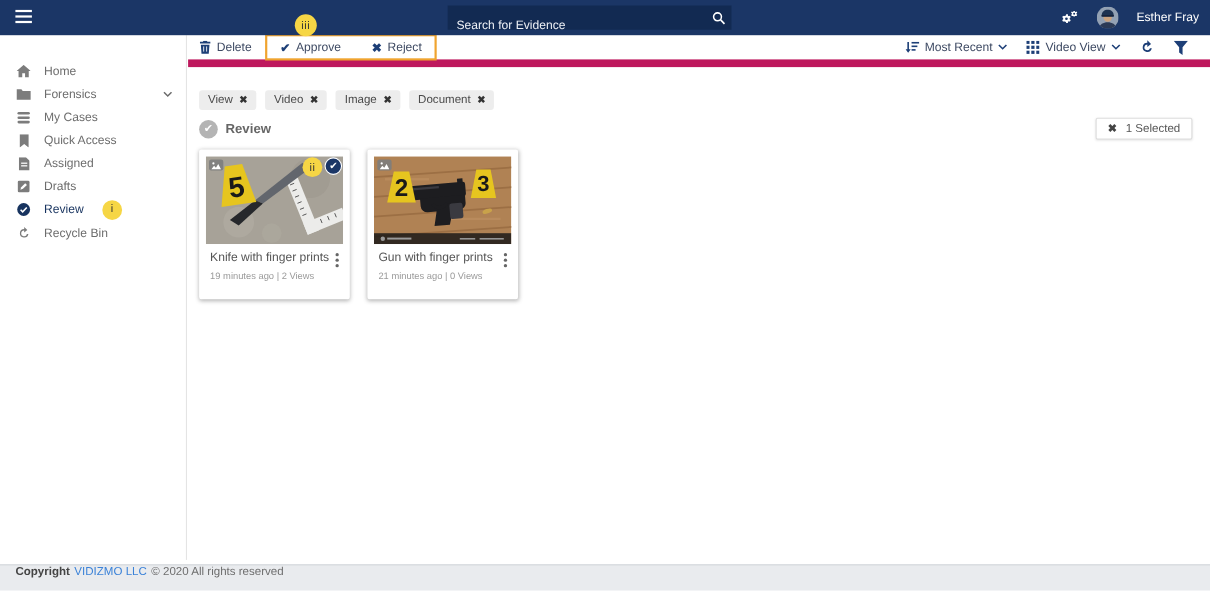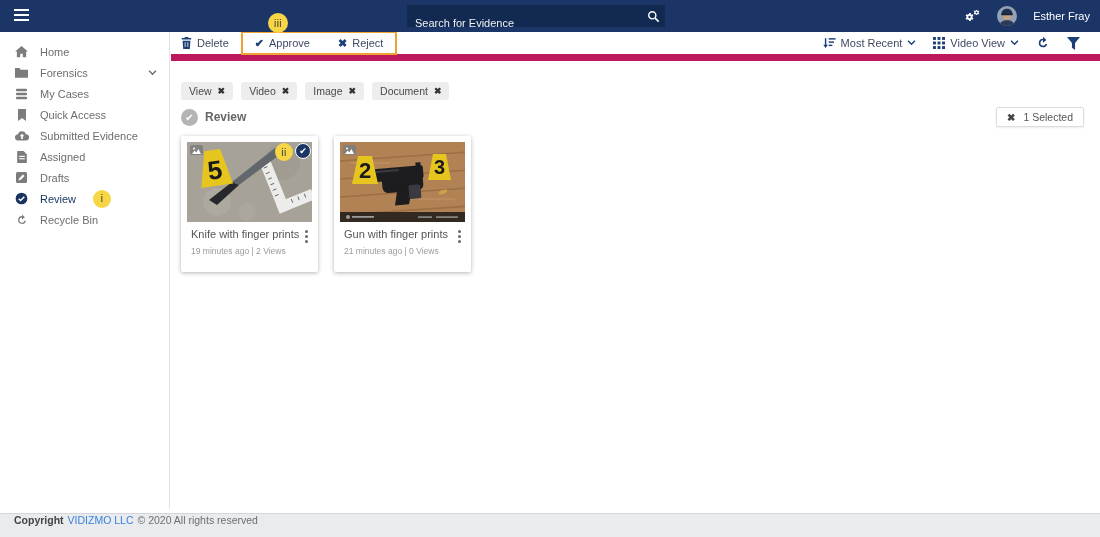--- a/index.html
+++ b/index.html
@@ -11,21 +11,21 @@
   .hamburger { position:absolute; left:14px; top:9px; width:15px; height:14px; cursor:pointer; }
   .hamburger .bar { width:15px; height:2px; background:#fff; margin-bottom:3px; }
   .searchbox { position:absolute; left:407px; top:5px; width:258px; height:22px; background:#122a52; display:flex; align-items:center; }
   .searchbox input { flex:1; background:transparent; border:0; outline:none; color:#fff; font-size:11px; padding:0 8px; font-family:"Liberation Sans",sans-serif;margin-top:13px; }
   .searchbox input::placeholder { color:#eef1f6; opacity:1; }
   .search-ic { width:24px; display:flex; align-items:center; justify-content:center; cursor:pointer; }
   .nav-right { position:absolute; right:10px; top:0; height:32px; display:flex; align-items:center; gap:16px; color:#fff; font-size:11px; }
   .avatar { width:20px; height:20px; border-radius:50%; overflow:hidden; display:block; }
 
   
-  .sidebar { position:absolute; top:32px; left:0; width:170px; bottom:28px; background:#fff; border-right:1px solid #e4e4e4; padding-top:9px; z-index:2; }
+  .sidebar { position:absolute; top:32px; left:0; width:170px; bottom:28px; background:#fff; border-right:1px solid #e4e4e4; padding-top:22px; z-index:2; }
   .side-item { height:21px; display:flex; align-items:center; padding:0 12px 0 14px; gap:11px; font-size:11px; color:#6d6d6d; cursor:pointer; }
   .side-item .sic { width:15px; display:flex; justify-content:center; color:#7c7c7c; }
   .side-item.active { color:#17335f; }
   .side-item.active .sic { color:#17335f; }
   .side-chev { margin-left:auto; color:#6d6d6d; display:flex; }
 
   
   .main { position:absolute; left:171px; top:32px; right:0; bottom:24px; background:#fff; }
   .toolbar { position:absolute; top:0; left:0; right:0; height:29px; border-bottom:7px solid #be185d; display:flex; align-items:center; font-size:11px; color:#3e4a63; }
   .tbtn { display:flex; align-items:center; gap:5px; cursor:pointer; white-space:nowrap; }
@@ -148,29 +148,20 @@
       </span>
     <span>My Cases</span>
   </div>
   <div class="side-item">
     <span class="sic">
         <svg width="10" height="12" viewBox="0 0 12 15" fill="currentColor">
           <path d="M1 0h10v15l-5-3.8L1 15z"></path>
         </svg>
       </span>
     <span>Quick Access</span>
-  </div>
-  <div class="side-item">
-    <span class="sic">
-        <svg width="14" height="11" viewBox="0 0 18 13" fill="currentColor">
-          <path d="M4.3 13a4.1 4.1 0 0 1-.5-8.2A5.3 5.3 0 0 1 14 4.9 3.7 3.7 0 0 1 14.2 13z"></path>
-          <path d="M9 4.2l3 3.4h-1.9V11H7.9V7.6H6z" fill="#fff"></path>
-        </svg>
-      </span>
-    <span>Submitted Evidence</span>
   </div>
   <div class="side-item">
     <span class="sic">
         <svg width="10" height="12" viewBox="0 0 12 15" fill="currentColor">
           <path d="M0 0h8l4 4v11H0z"></path>
           <g fill="#fff">
             <rect x="2.5" y="6" width="7" height="1.4"></rect>
             <rect x="2.5" y="9" width="7" height="1.4"></rect>
           </g>
         </svg>

